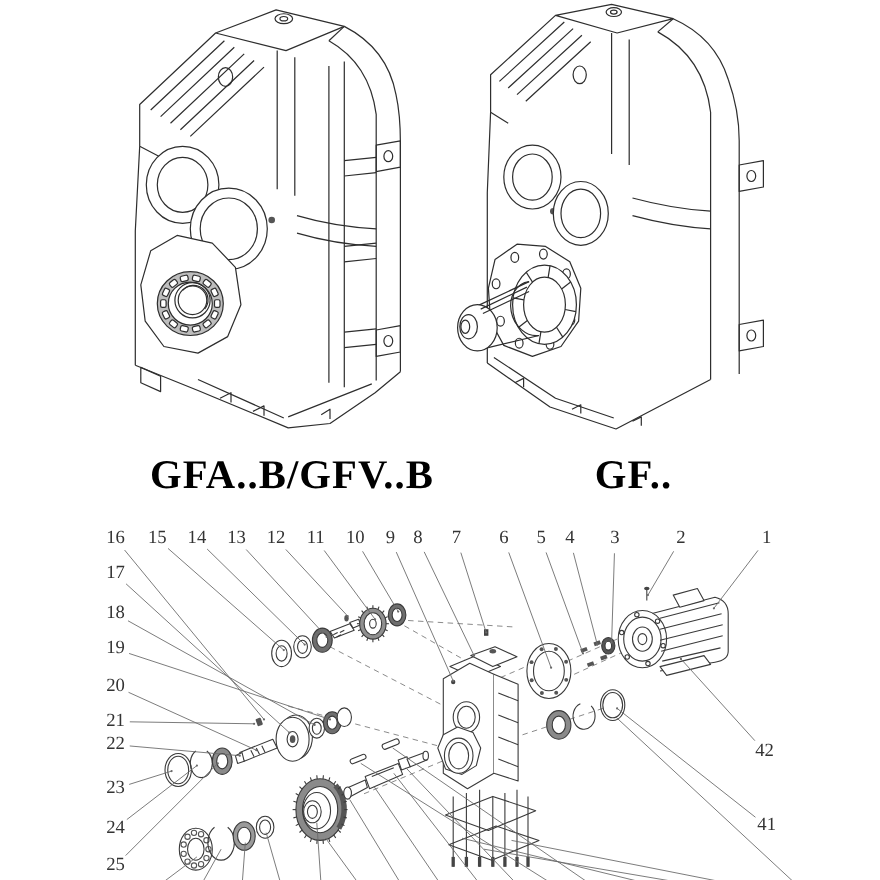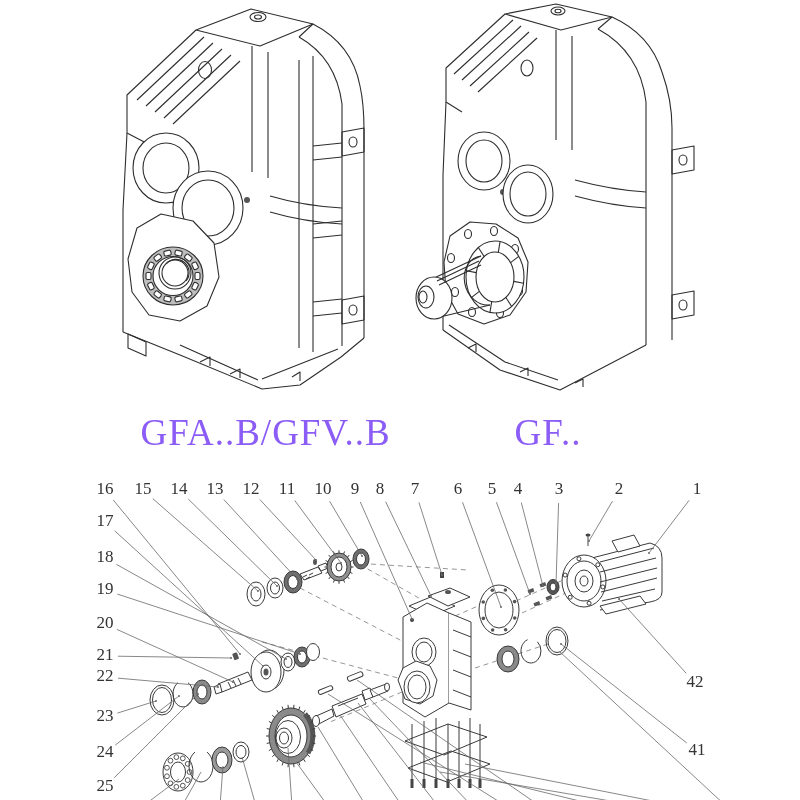--- a/index.html
+++ b/index.html
@@ -1,22 +1,22 @@
 <!DOCTYPE html>
 <html><head>
 <meta charset="utf-8">
 <style>
   html,body{margin:0;padding:0;background:#fff;}
   .page{position:relative;width:800px;height:800px;background:#fff;overflow:hidden;
         font-family:"Liberation Serif", serif;}
   svg{position:absolute;left:0;top:0;}
-  .caption{position:absolute;font-weight:normal;color:#8b5cf6;text-align:center;
+  .caption{position:absolute;font-weight:bold;color:#000000;text-align:center;
            font-size:37px;letter-spacing:1px;line-height:1;}
   #cap-left{left:118px;top:414px;width:295px;}
-  #cap-right{left:468px;top:414px;width:160px;}
+  #cap-right{left:496px;top:414px;width:160px;}
 </style>
 </head>
 <body>
 
 <div class="page">
 
   <svg id="art" width="800" height="800" viewBox="0 0 800 800">
 
     <g id="fig-left" stroke="#2e2e2e" stroke-width="1.1" fill="none" stroke-linejoin="round">
 

